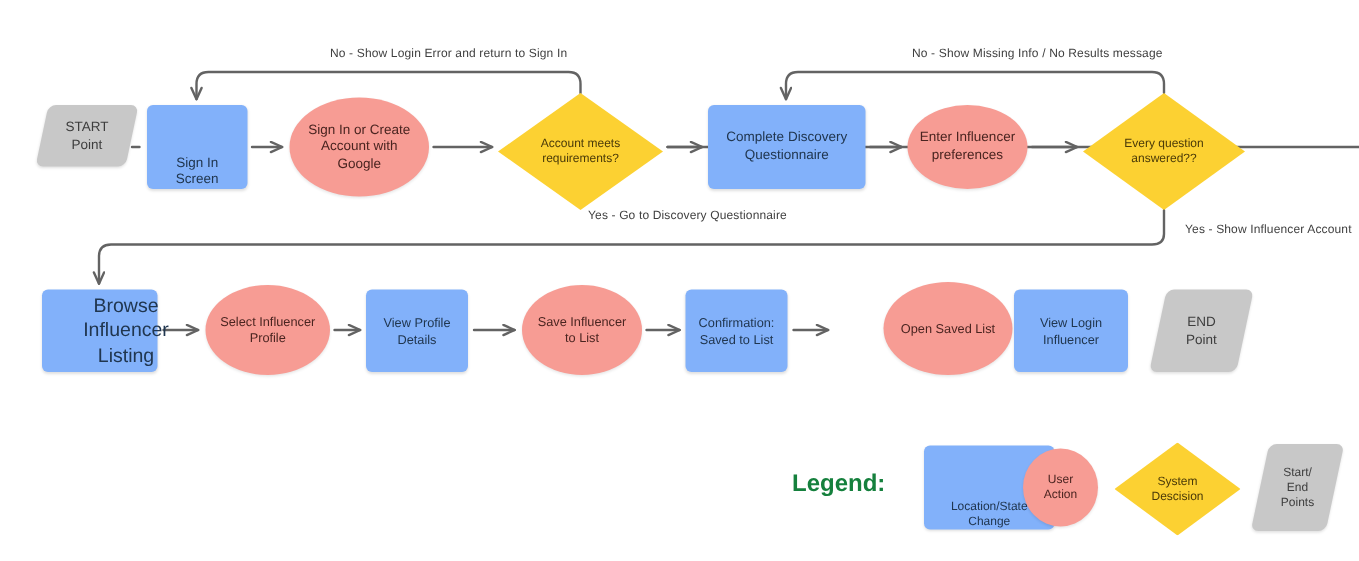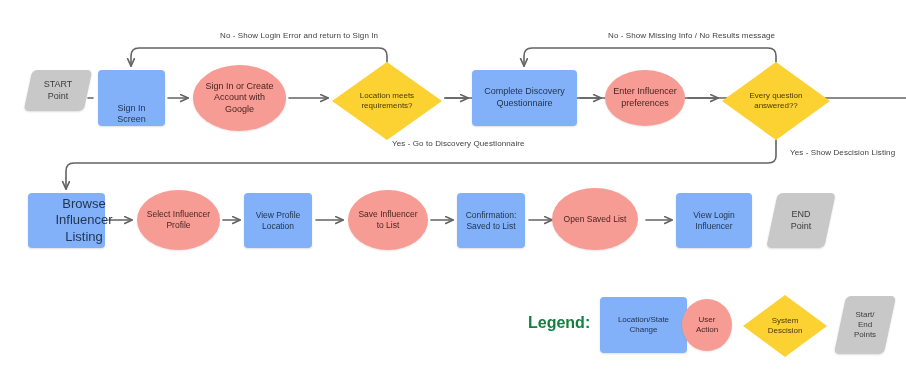--- a/index.html
+++ b/index.html
@@ -148,21 +148,21 @@
   </div>
 
   <div class="node n-action" style="left:193px; top:65px; width:93px; height:66px; font-size:9px;">
     <span class="cap">Sign In or Create
 Account with
 Google</span>
   </div>
 
   <div class="node n-decision" style="left:332px; top:62px; width:110px; height:78px; font-size:8px;">
     <span class="dia"></span>
-    <span class="cap">Location meets
+    <span class="cap">Account meets
 requirements?</span>
   </div>
 
   <div class="node n-state" style="left:472px; top:70px; width:105px; height:56px; font-size:9px;">
     <span class="cap">Complete Discovery
 Questionnaire</span>
   </div>
 
   <div class="node n-action" style="left:605px; top:70px; width:80px; height:56px; font-size:9px;">
     <span class="cap">Enter Influencer
@@ -180,56 +180,56 @@
 Influencer Listing</span>
   </div>
 
   <div class="node n-action" style="left:137px; top:190px; width:83px; height:60px; font-size:8.5px;">
     <span class="cap">Select Influencer
 Profile</span>
   </div>
 
   <div class="node n-state" style="left:244px; top:193px; width:68px; height:55px; font-size:8.5px;">
     <span class="cap">View Profile
-Location</span>
+Details</span>
   </div>
 
   <div class="node n-action" style="left:348px; top:190px; width:80px; height:60px; font-size:8.5px;">
     <span class="cap">Save Influencer
 to List</span>
   </div>
 
   <div class="node n-state" style="left:457px; top:193px; width:68px; height:55px; font-size:8.5px;">
     <span class="cap">Confirmation:
 Saved to List</span>
   </div>
 
-  <div class="node n-action" style="left:552px; top:188px; width:86px; height:62px; font-size:8.5px;">
+  <div class="node n-action" style="left:589px; top:188px; width:86px; height:62px; font-size:8.5px;">
     <span class="cap">Open Saved List</span>
   </div>
 
   <div class="node n-state" style="left:676px; top:193px; width:76px; height:55px; font-size:8.5px;">
     <span class="cap">View Login
 Influencer</span>
   </div>
 
   <div class="node n-terminal" style="left:772px; top:193px; width:58px; height:55px; font-size:9px;">
     <span class="para"></span>
     <span class="cap">END
 Point</span>
   </div>
 
   <div class="edge-label" style="left:220px; top:31px; font-size:8px;">No - Show Login Error and return to Sign In</div>
   <div class="edge-label" style="left:608px; top:31px; font-size:8px;">No - Show Missing Info / No Results message</div>
   <div class="edge-label" style="left:392px; top:139px; font-size:8px;">Yes - Go to Discovery Questionnaire</div>
-  <div class="edge-label" style="left:790px; top:148px; font-size:8px;">Yes - Show Descision Listing</div>
+  <div class="edge-label" style="left:790px; top:148px; font-size:8px;">Yes - Show Influencer Account</div>
 
   <div class="legend-title" style="left:528px; top:314px; font-size:16px;">Legend:</div>
 
-  <div class="node n-state" style="left:600px; top:297px; width:87px; height:56px; font-size:8px;">
+  <div class="node n-state" style="left:616px; top:297px; width:87px; height:56px; font-size:8px;align-items:flex-end;">
     <span class="cap">Location/State
 Change</span>
   </div>
 
   <div class="node n-action" style="left:682px; top:299px; width:50px; height:52px; font-size:8px;">
     <span class="cap">User
 Action</span>
   </div>
 
   <div class="node n-decision" style="left:743px; top:295px; width:84px; height:62px; font-size:8px;">

